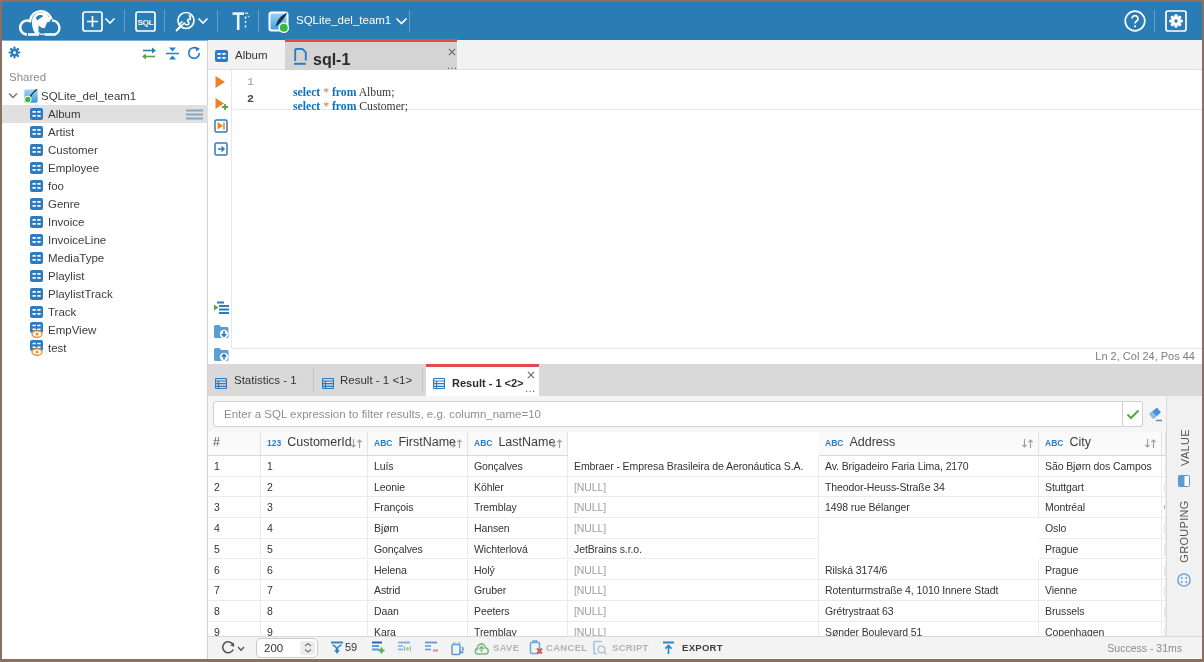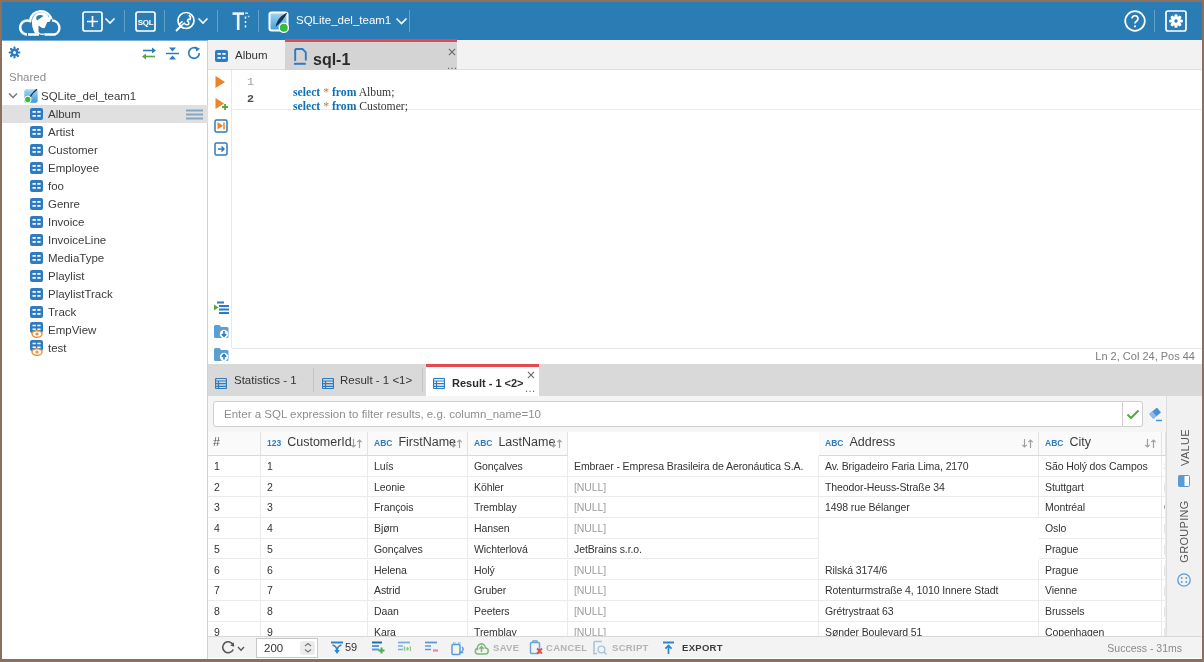--- a/index.html
+++ b/index.html
@@ -430,21 +430,21 @@
               <path d="M9.5 10 V2 M7.3 4.2 L9.5 2 L11.7 4.2"></path>
             </g>
           </svg></div>
       <div class="gh" style="left:954px;width:4px"><span class="tag-s" style="padding-left:6px">ABC</span></div>
       <div class="gc" style="left:0px;top:24.0px;width:53px;height:20.7px">1</div>
       <div class="gc" style="left:53px;top:24.0px;width:107px;height:20.7px">1</div>
       <div class="gc" style="left:160px;top:24.0px;width:100px;height:20.7px">Luís</div>
       <div class="gc" style="left:260px;top:24.0px;width:100px;height:20.7px">Gonçalves</div>
       <div class="gc" style="left:360px;top:24.0px;width:251px;height:20.7px">Embraer - Empresa Brasileira de Aeronáutica S.A.</div>
       <div class="gc" style="left:611px;top:24.0px;width:220px;height:20.7px">Av. Brigadeiro Faria Lima, 2170</div>
-      <div class="gc" style="left:831px;top:24.0px;width:123px;height:20.7px">São Holý dos Campos</div>
+      <div class="gc" style="left:831px;top:24.0px;width:123px;height:20.7px">São Bjørn dos Campos</div>
       <div class="gc" style="left:954px;top:24.0px;width:4px;height:20.7px;padding-left:2px">SP</div>
       <div class="gc" style="left:0px;top:44.7px;width:53px;height:20.7px">2</div>
       <div class="gc" style="left:53px;top:44.7px;width:107px;height:20.7px">2</div>
       <div class="gc" style="left:160px;top:44.7px;width:100px;height:20.7px">Leonie</div>
       <div class="gc" style="left:260px;top:44.7px;width:100px;height:20.7px">Köhler</div>
       <div class="gc" style="left:360px;top:44.7px;width:251px;height:20.7px"><span class="nul">[NULL]</span></div>
       <div class="gc" style="left:611px;top:44.7px;width:220px;height:20.7px">Theodor-Heuss-Straße 34</div>
       <div class="gc" style="left:831px;top:44.7px;width:123px;height:20.7px">Stuttgart</div>
       <div class="gc" style="left:954px;top:44.7px;width:4px;height:20.7px;padding-left:2px"><span class="nul">[NULL]</span></div>
       <div class="gc" style="left:0px;top:65.4px;width:53px;height:20.7px">3</div>
@@ -518,21 +518,21 @@
         </svg>
     </div>
     <div class="btoolbar" id="btoolbar">
       <svg class="abs" style="left:12px;top:3px" width="16" height="16" viewBox="0 0 16 16">
           <path d="M13.2 9.5 A5.5 5.5 0 1 1 13.2 5" fill="none" stroke="#555" stroke-width="1.6"></path>
           <path d="M13.9 2.5 L14.2 6.8 L10.2 5.4z" fill="#555"></path>
         </svg>
       <svg class="abs" style="left:29px;top:9px" width="8" height="6" viewBox="0 0 8 6">
           <path d="M1 1 L4 4.3 L7 1" fill="none" stroke="#555" stroke-width="1.3"></path>
         </svg>
-      <div class="abs" style="left:48px;top:1px;width:62px;height:20px;background:#fff;border:1px solid #c9c9c9;border-radius:0">
+      <div class="abs" style="left:48px;top:1px;width:62px;height:20px;background:#fff;border:1px solid #c9c9c9;border-radius:5px">
         <span style="position:absolute;left:7px;top:3px;font-size:11.5px;color:#333">200</span>
         <div style="position:absolute;right:2px;top:2px;width:15px;height:14px;background:#ececec;border-radius:2px">
           <svg style="position:absolute;left:2.5px;top:1px" width="10" height="12" viewBox="0 0 10 12">
               <path d="M2 4 L5 1.5 L8 4 M2 7.5 L5 10 L8 7.5" fill="none" stroke="#777" stroke-width="1.2"></path>
             </svg>
         </div>
       </div>
       <svg class="abs" style="left:122px;top:4px" width="14" height="14" viewBox="0 0 14 14">
           <path d="M1 1.5 h12" stroke="#2e86c8" stroke-width="2"></path>
           <path d="M2.5 4 q4.5 1 4.5 6.5 M11.5 4 q-4.5 1 -4.5 6.5" fill="none" stroke="#2e86c8" stroke-width="1.7"></path>

